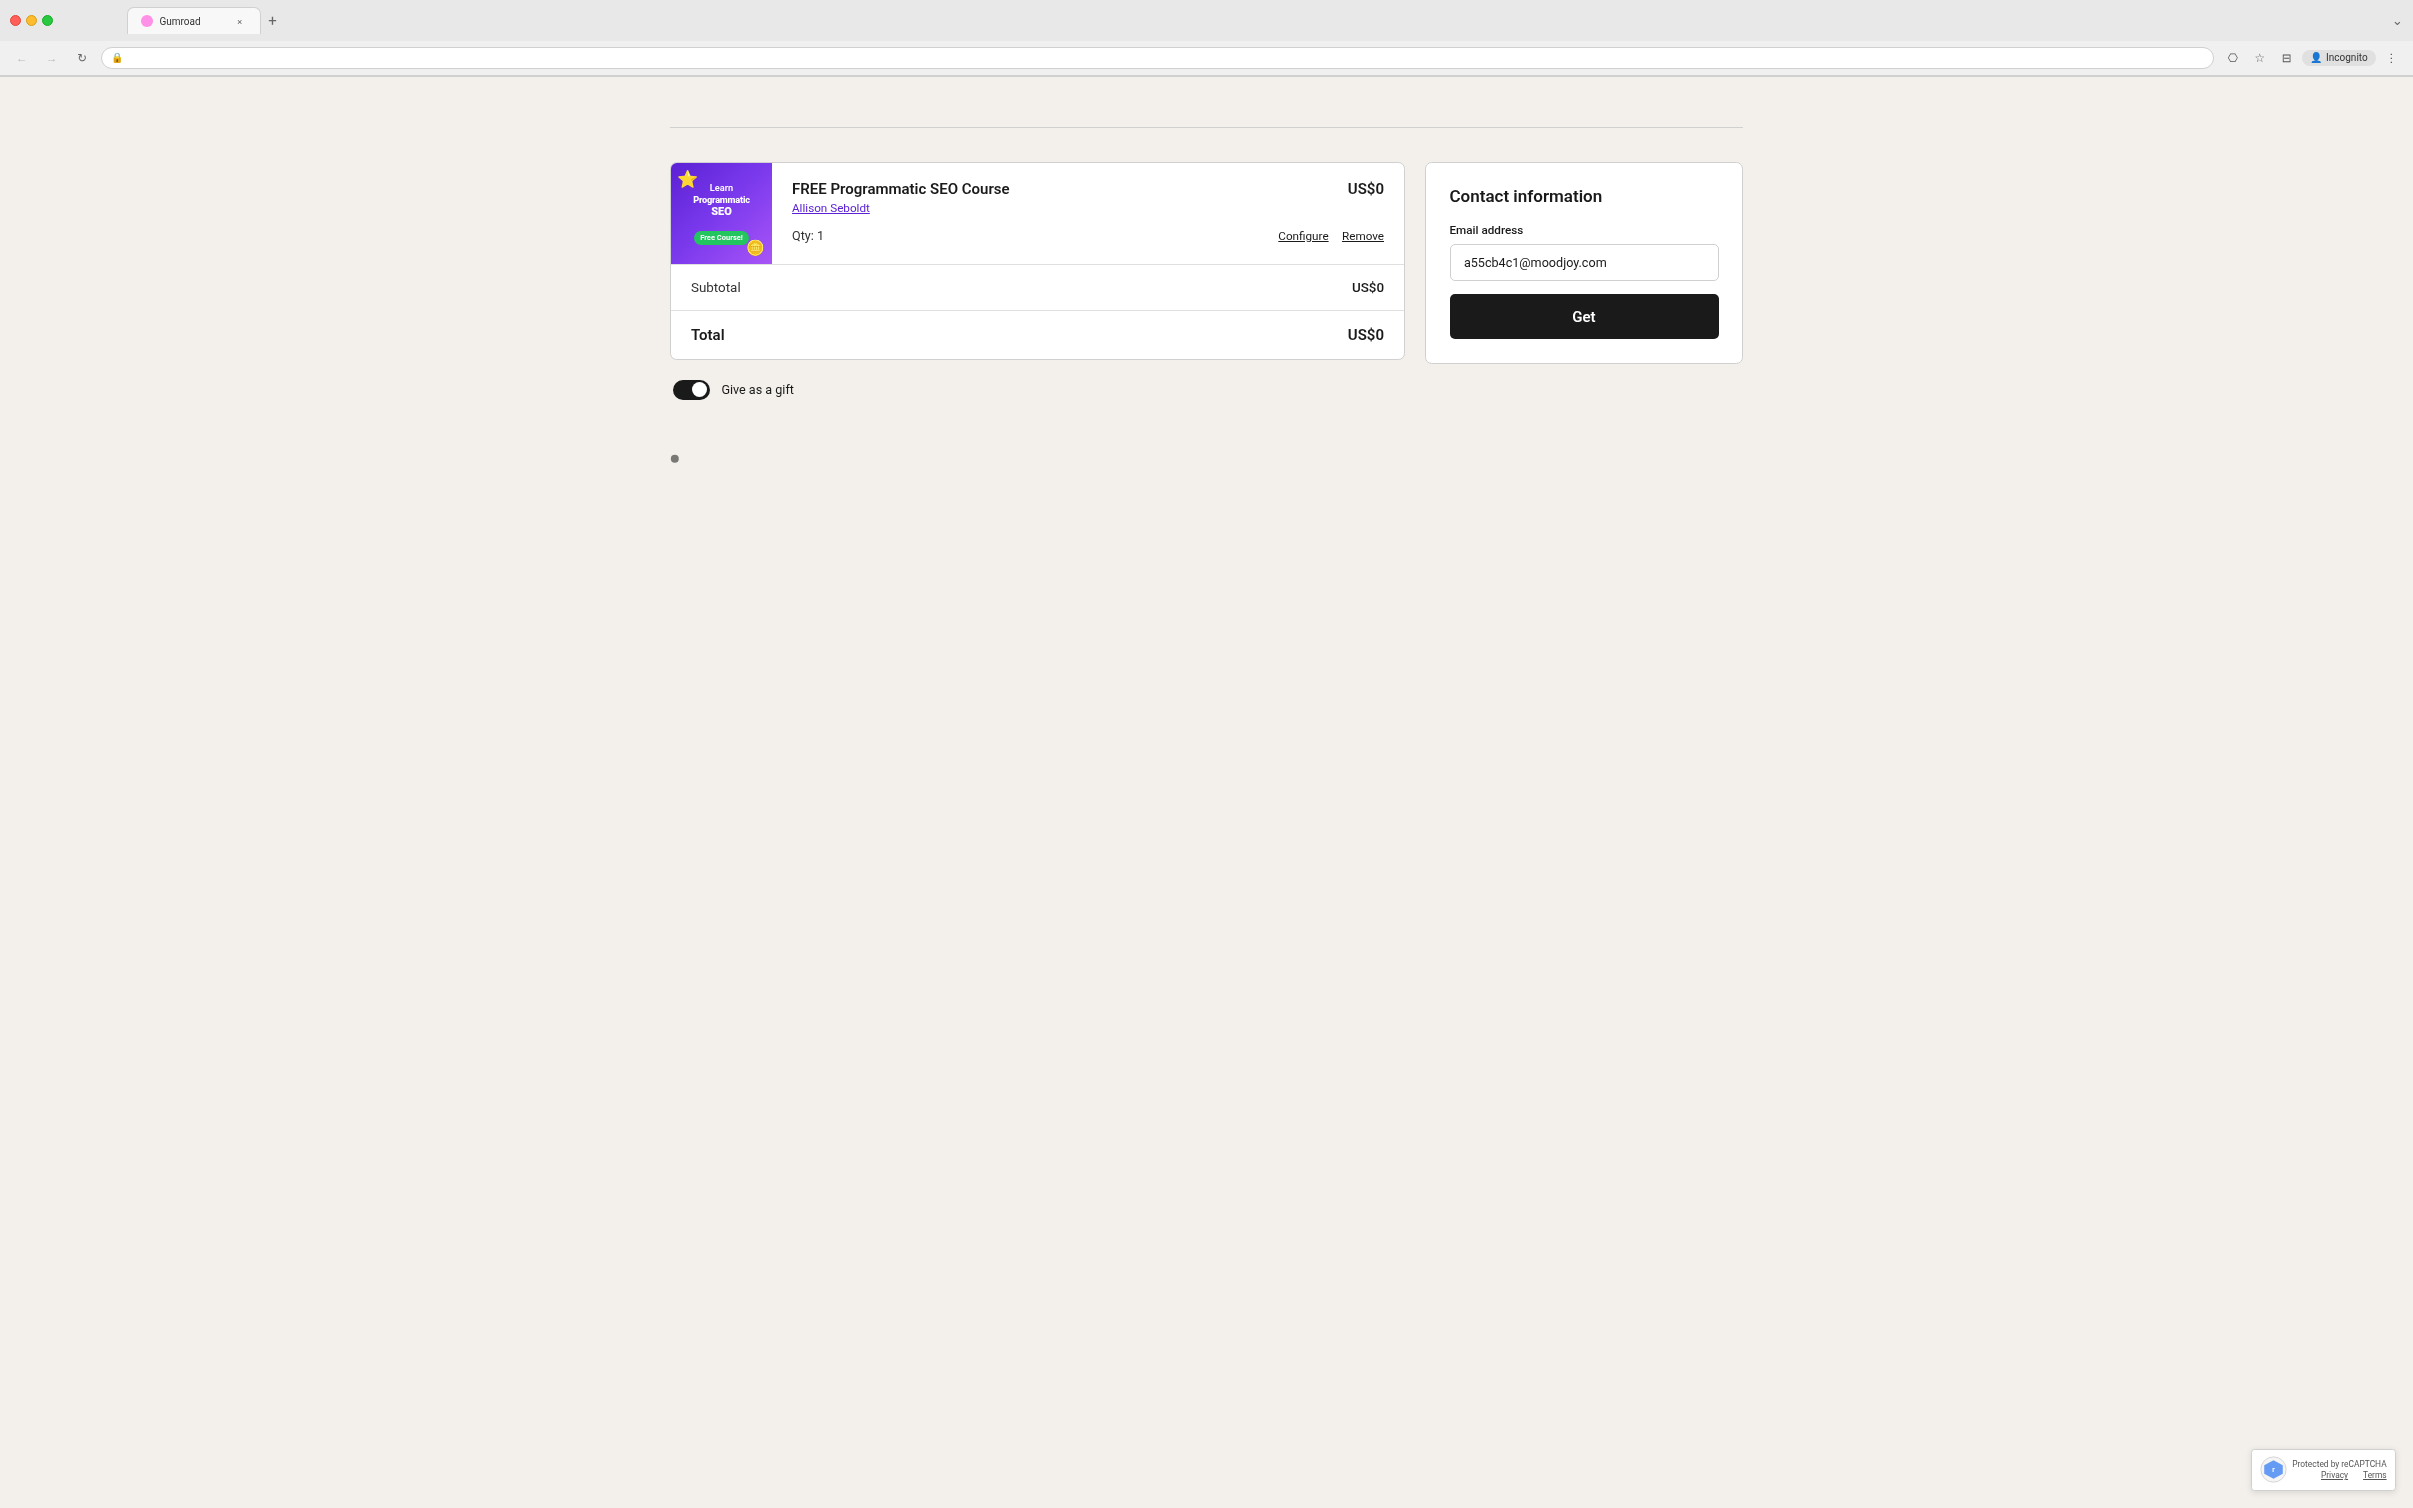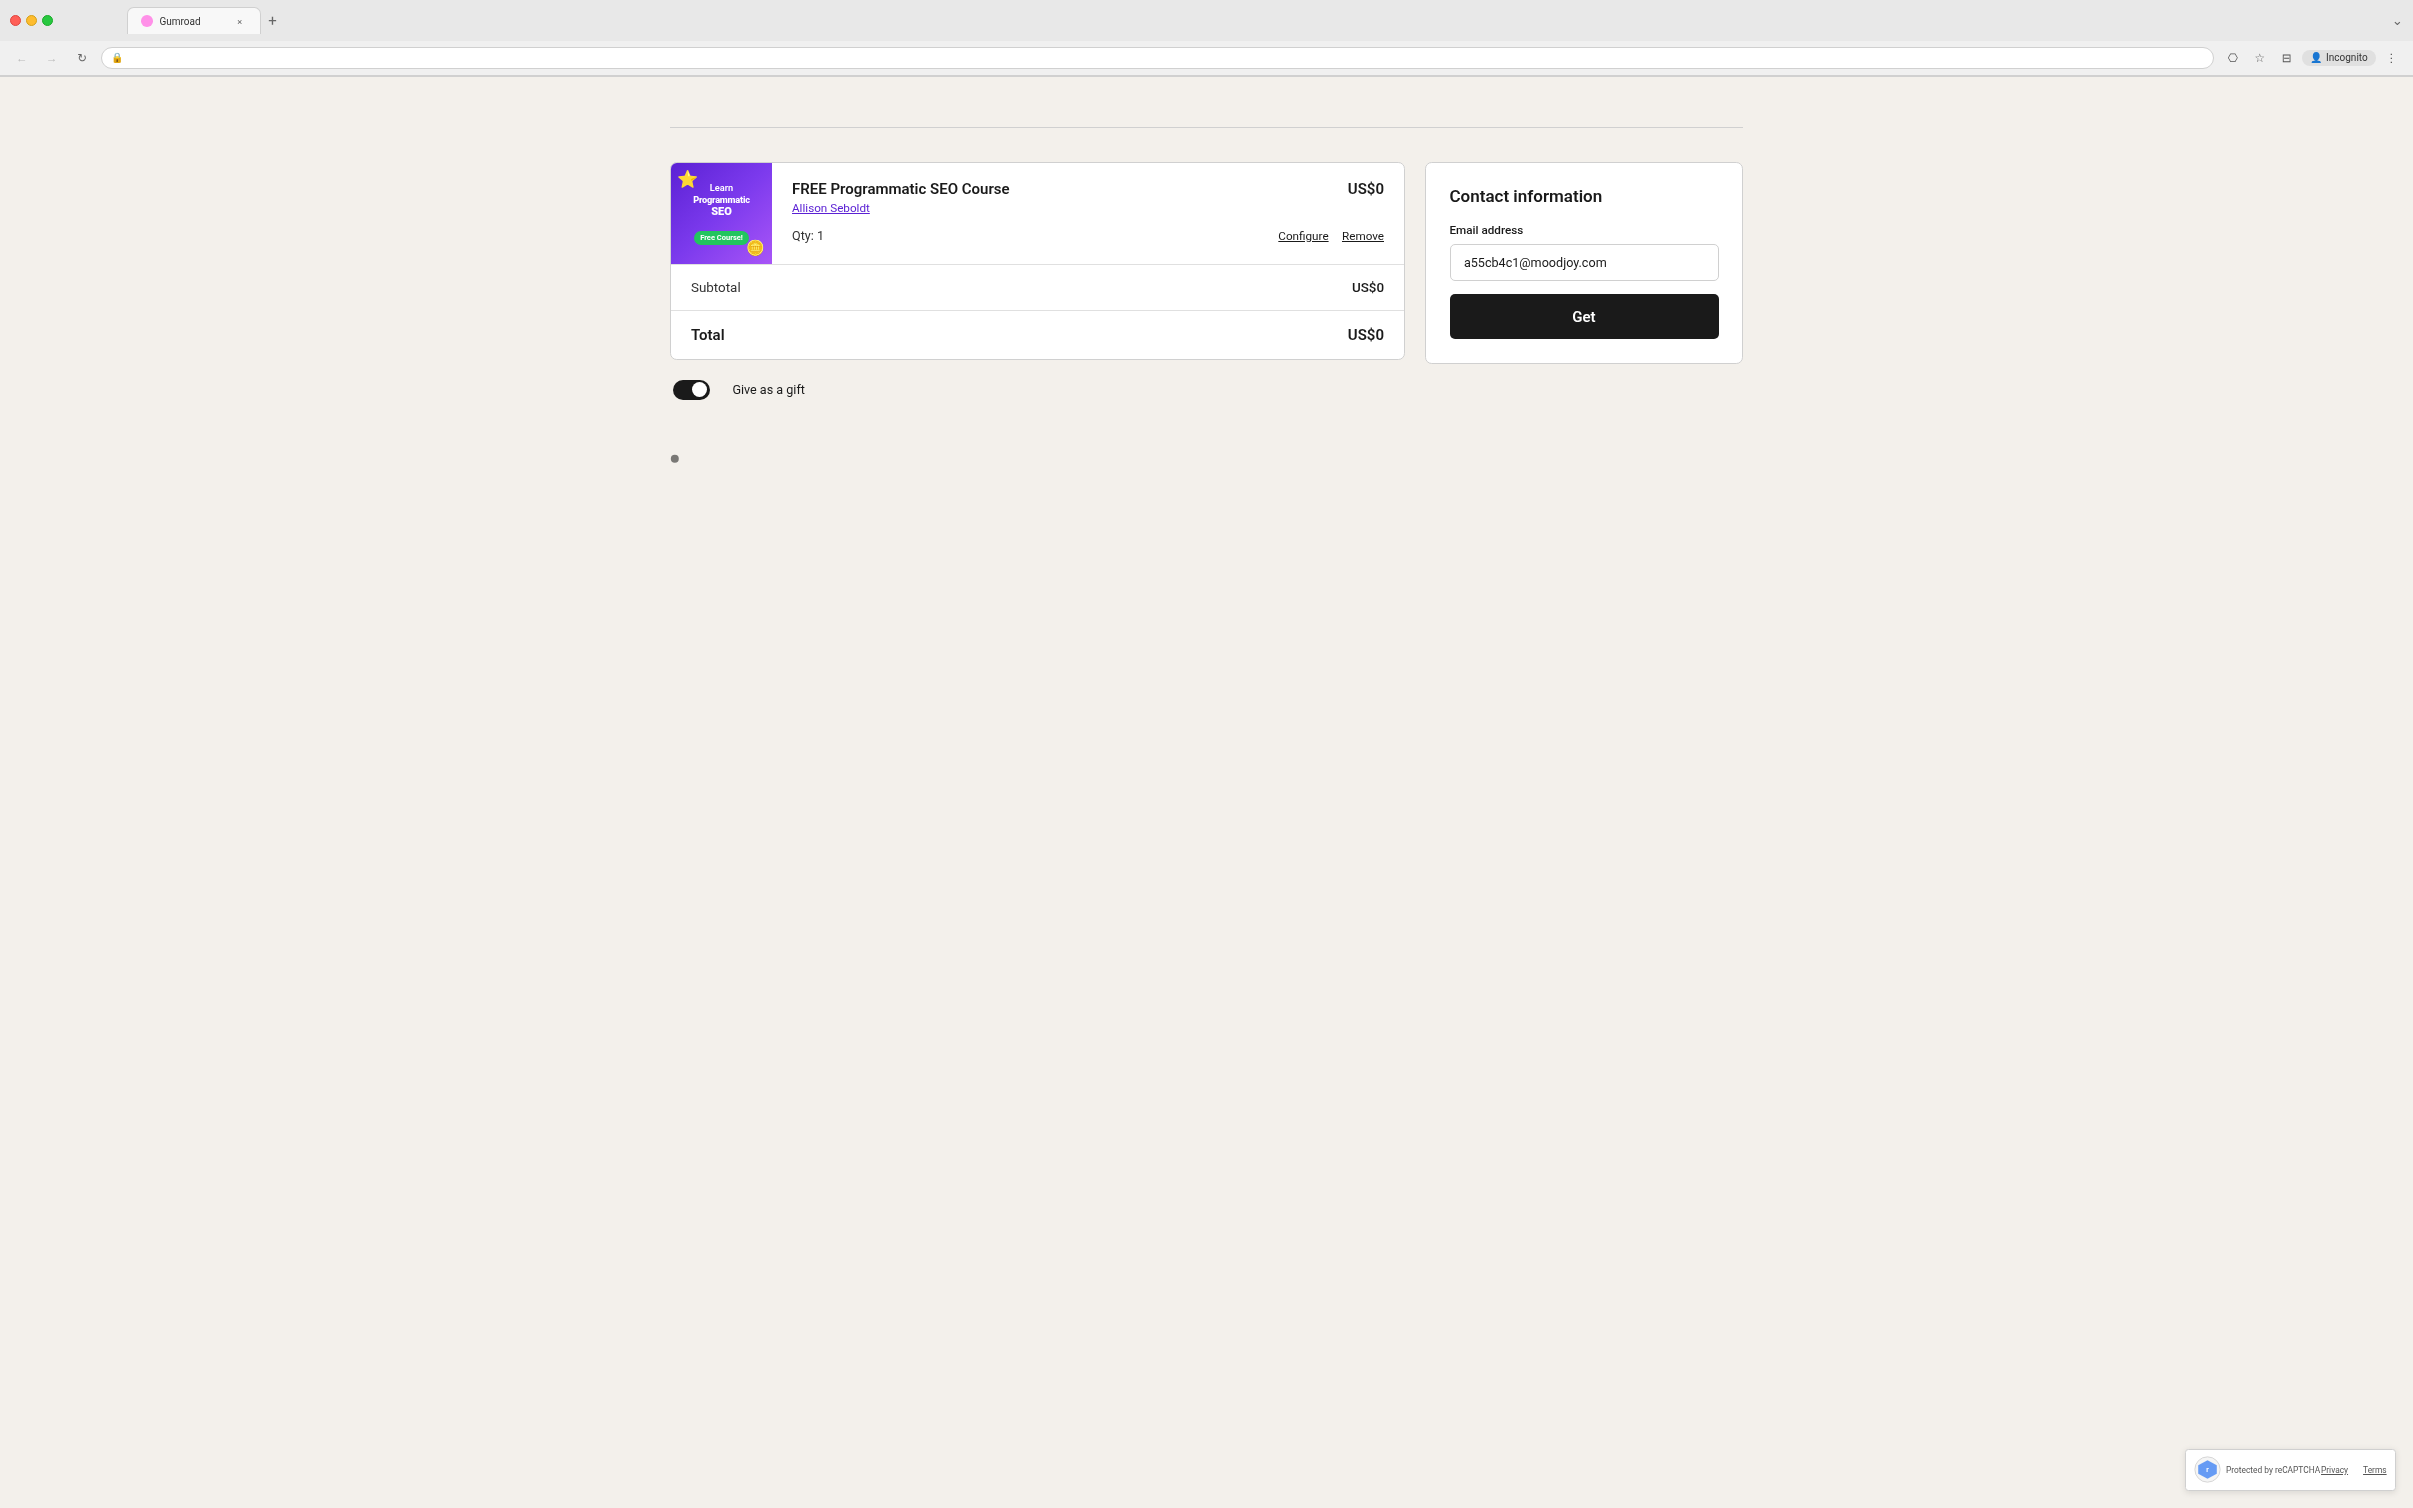--- a/index.html
+++ b/index.html
@@ -402,21 +402,21 @@
     .total-value {
       font-size: 15px;
       font-weight: 600;
       color: #1a1a1a;
     }
 
     
     .gift-toggle-row {
       display: flex;
       align-items: center;
-      gap: 22px;
+      gap: 11px;
       margin-top: 20px;
       padding: 0 3.4px;
     }
 
     .toggle-switch {
       width: 37px;
       height: 20px;
       background: #d0d0d0;
       border-radius: 10px;
       position: relative;
@@ -654,21 +654,21 @@
 
   </div>
 </div>
 
 <div class="recaptcha-badge">
   <svg class="recaptcha-icon" viewBox="0 0 64 64" fill="none" xmlns="http://www.w3.org/2000/svg">
     <circle cx="32" cy="32" r="30" fill="#f5f5f5" stroke="#d0d0d0" stroke-width="2"></circle>
     <path d="M32 10 L54 22 L54 42 L32 54 L10 42 L10 22 Z" fill="#4285f4" opacity="0.8"></path>
     <text x="32" y="37" text-anchor="middle" fill="white" font-size="16" font-weight="bold">r</text>
   </svg>
-  <div style="display:flex;flex-direction:row;align-items:flex-end;font-size:8.4px;color:#555;gap:0.8px;">
+  <div style="display:flex;flex-direction:column;align-items:flex-end;font-size:8.4px;color:#555;gap:0.8px;">
     <span>Protected by reCAPTCHA</span>
     <div style="display:flex;gap:15px;">
       <span style="text-decoration:underline;cursor:pointer;">Privacy</span>
       <span style="text-decoration:underline;cursor:pointer;">Terms</span>
     </div>
   </div>
 </div>
 
 <div class="cursor"></div>
 

